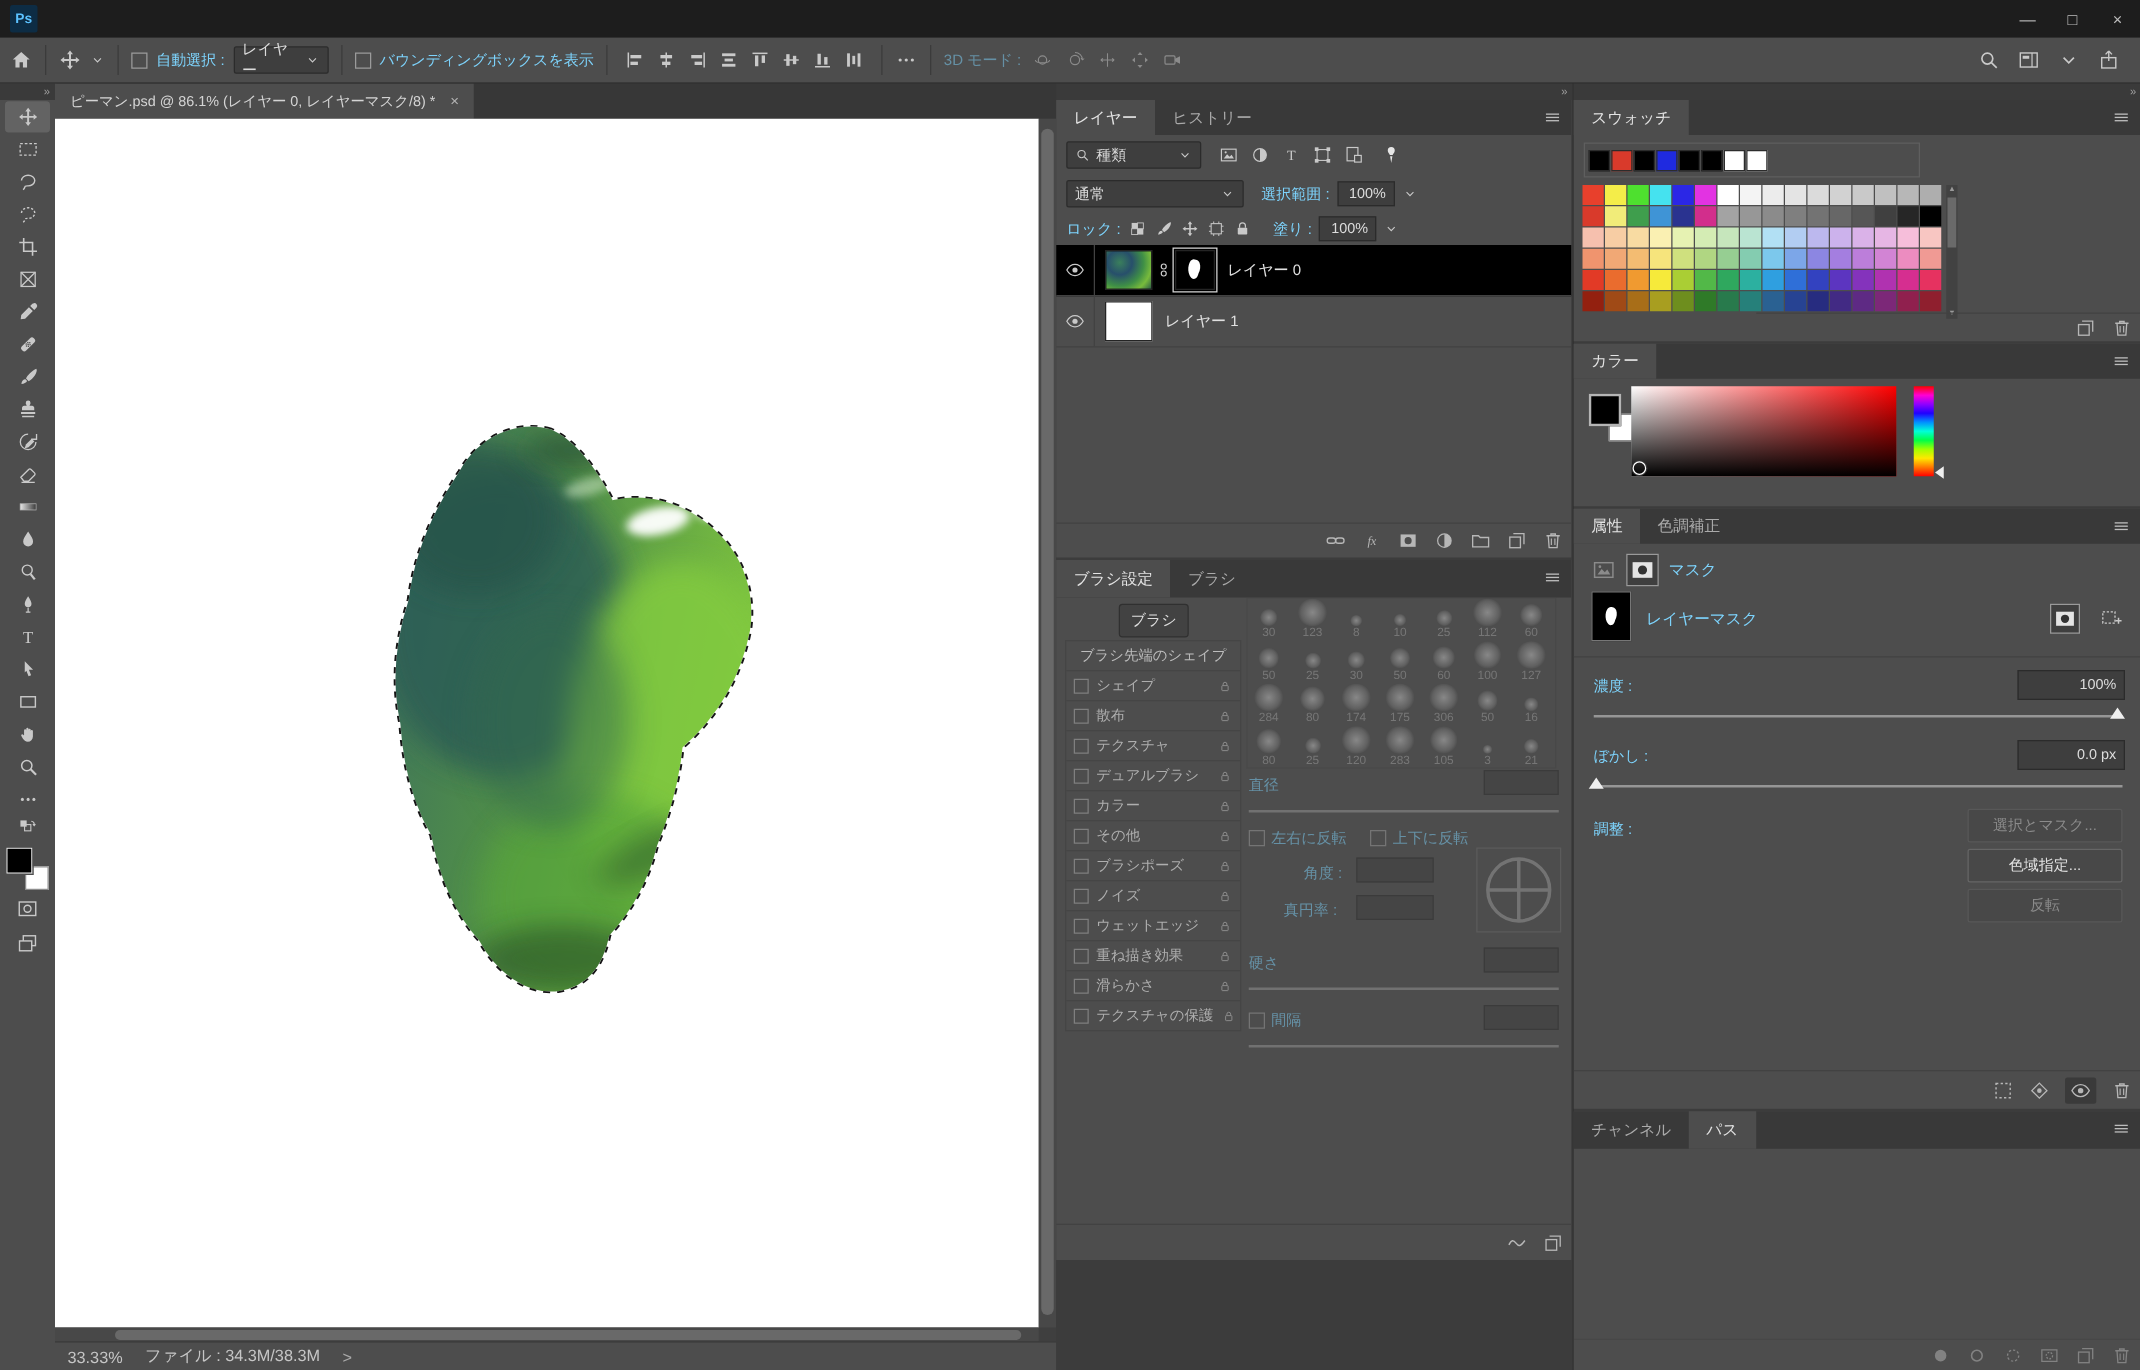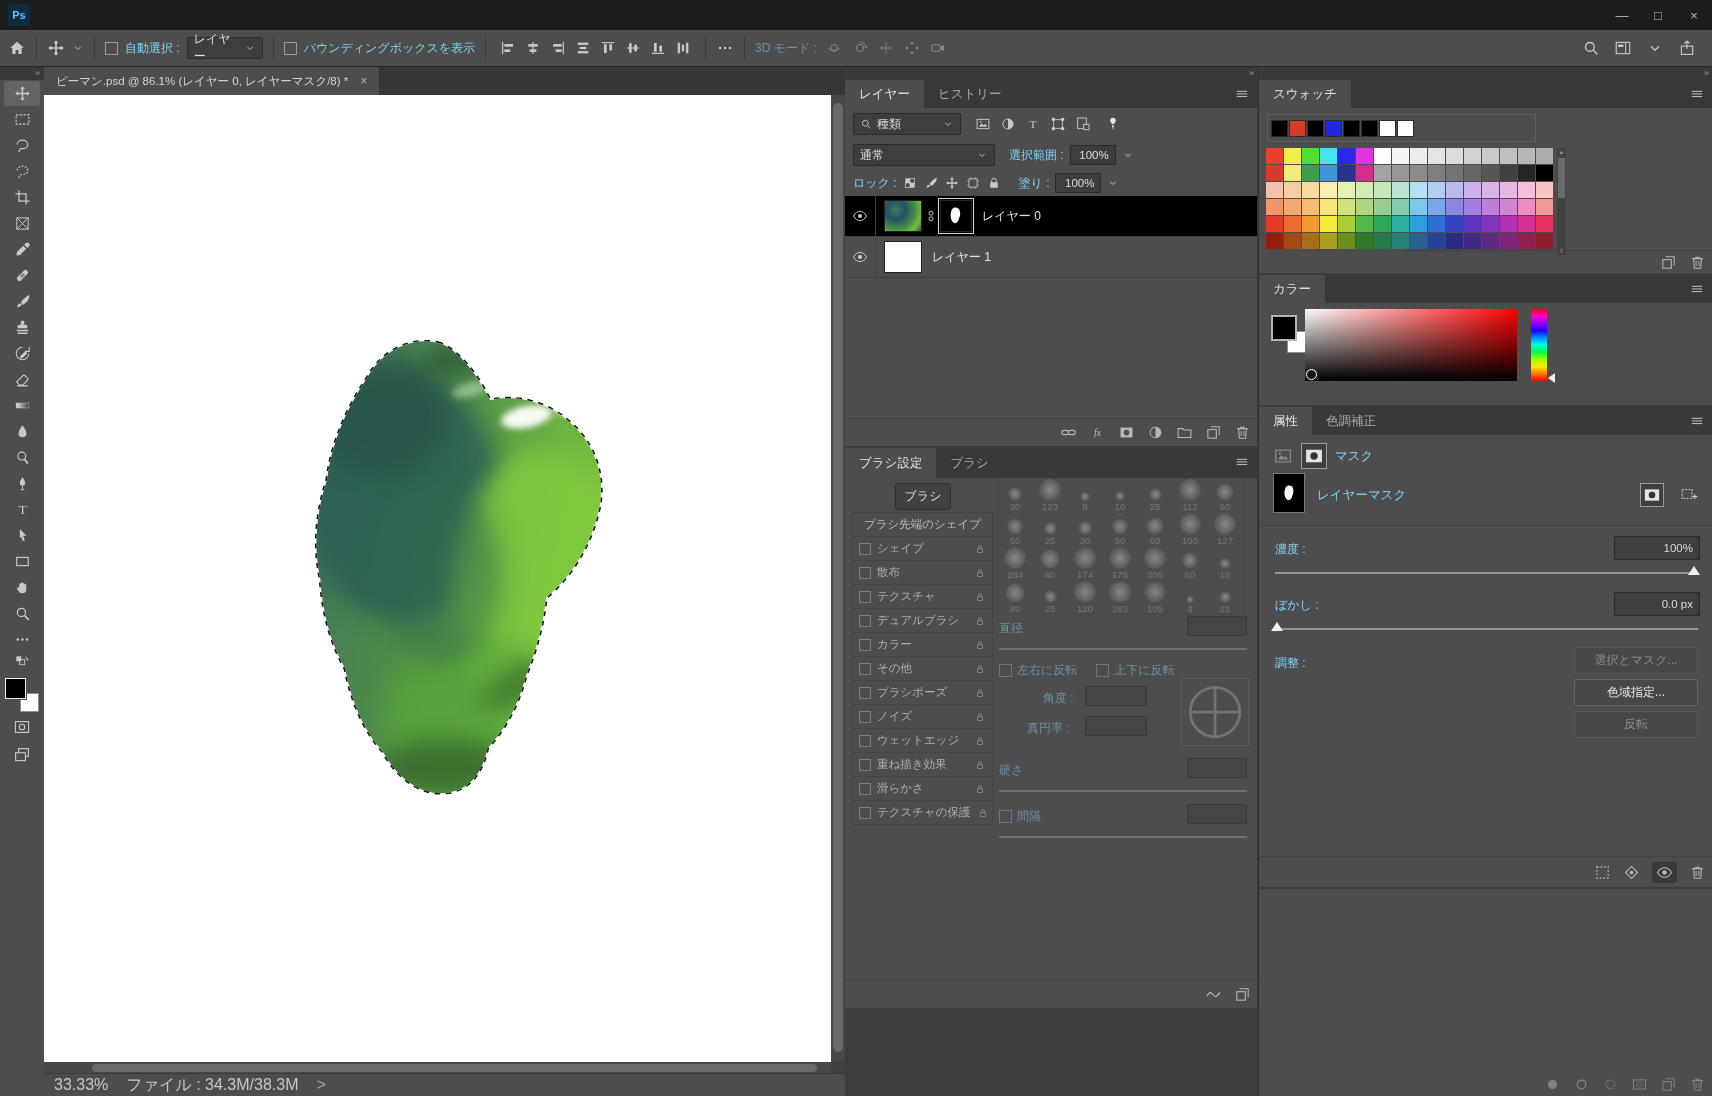--- a/index.html
+++ b/index.html
@@ -39,21 +39,21 @@
   .docarea{position:absolute;top:67px;left:44px;width:801px;bottom:0;background:#3f3f3f}
   .dtabbar{height:28px;background:#373737;display:flex}
   .dtab{background:#4d4d4d;display:flex;align-items:center;gap:12px;padding:0 12px;font-size:11.5px;color:#d4d4d4;white-space:nowrap}
   .dtab-close{color:#b3b3b3;font-size:12px}
   .canvas{position:absolute;top:28px;left:0;right:14px;bottom:34px;background:#fff;overflow:hidden}
   .vscroll{position:absolute;top:28px;right:0;width:14px;bottom:34px;background:#484848}
   .vthumb{position:absolute;left:2px;right:2px;top:8px;bottom:10px;background:#696969;border-radius:5px}
   .hscroll{position:absolute;left:0;right:14px;bottom:22px;height:12px;background:#484848}
   .hthumb{position:absolute;top:2px;bottom:2px;left:48px;right:14px;background:#696969;border-radius:5px}
   .statusbar{position:absolute;left:0;right:0;bottom:0;height:22px;background:#4d4d4d;border-top:1px solid #393939;
-             display:flex;align-items:center;font-size:16px;color:#c6c6c6;padding-left:10px;gap:18px}
+             display:flex;align-items:center;font-size:13px;color:#c6c6c6;padding-left:10px;gap:18px}
   
   .middlecol{position:absolute;top:67px;left:845px;width:413px;bottom:0;background:#3c3c3c}
   .rightcol{position:absolute;top:67px;left:1258px;width:454px;bottom:0;background:#3c3c3c;border-left:1px solid #303030}
   .panel{position:absolute;left:0;right:1px;background:#4d4d4d}
   .ptabs{height:28px;background:#393939;display:flex;align-items:stretch;position:relative}
   .ptab{padding:0 14px;display:flex;align-items:center;font-size:12.5px;color:#aaaaaa;white-space:nowrap}
   .ptab.active{background:#4d4d4d;color:#e4e4e4}
   .pmenu{position:absolute;right:7px;top:7px;width:16px;height:14px;color:#bdbdbd}
   .pbottom{position:absolute;left:0;right:0;bottom:0;border-top:1px solid #424242;display:flex;align-items:center;justify-content:flex-end}
   .pbottom .icon{width:17px;height:17px;margin:0 6px;color:#b7b7b7}
@@ -1313,20 +1313,33 @@
           <span class="icon">
             <svg viewBox="0 0 24 24">
               <path d="M4.5 6.5 H19.5 M9.5 6.5 V4.5 h5 v2 M6.5 6.5 l1 13.5 h9 l1 -13.5" fill="none" stroke="currentColor" stroke-width="1.5"></path>
               <path d="M10 9.5 v7.5 M14 9.5 v7.5" stroke="currentColor" stroke-width="1.3"></path>
             </svg>
           </span>
         </div>
     </div>
 
     <div class="panel" id="paths-panel" style="top:822px;bottom:0">
+      <div class="ptabs" style="height:30px">
+        <div class="ptab">チャンネル</div>
+        <div class="ptab active">パス</div>
+        <span class="icon pmenu">
+            <svg viewBox="0 0 24 24">
+              <g fill="currentColor">
+                <rect x="3" y="6.5" width="18" height="1.8"></rect>
+                <rect x="3" y="11" width="18" height="1.8"></rect>
+                <rect x="3" y="15.5" width="18" height="1.8"></rect>
+              </g>
+            </svg>
+          </span>
+      </div>
       <div class="pbottom dim" id="paths-bottom" style="height:24px">
           <span class="icon s14">
             <svg viewBox="0 0 24 24">
               <circle cx="12" cy="12" r="6.5" fill="currentColor"></circle>
             </svg>
           </span>
           <span class="icon s14">
             <svg viewBox="0 0 24 24">
               <circle cx="12" cy="12" r="6" fill="none" stroke="currentColor" stroke-width="1.8"></circle>
             </svg>

